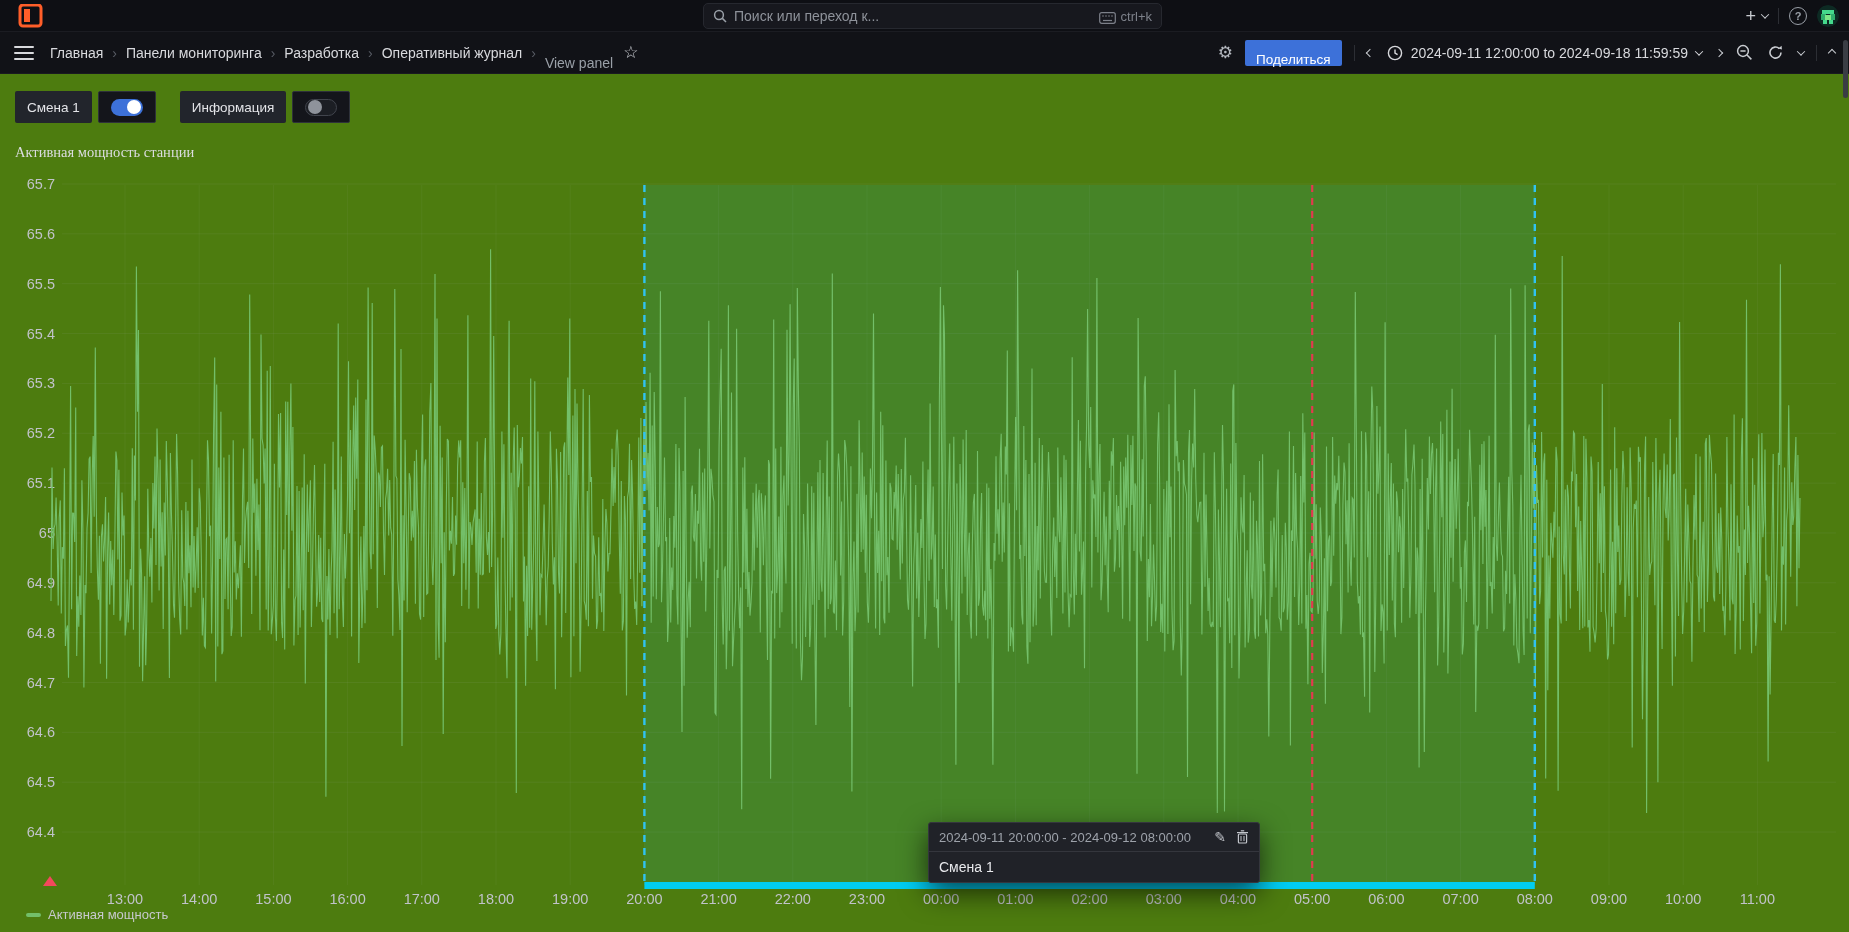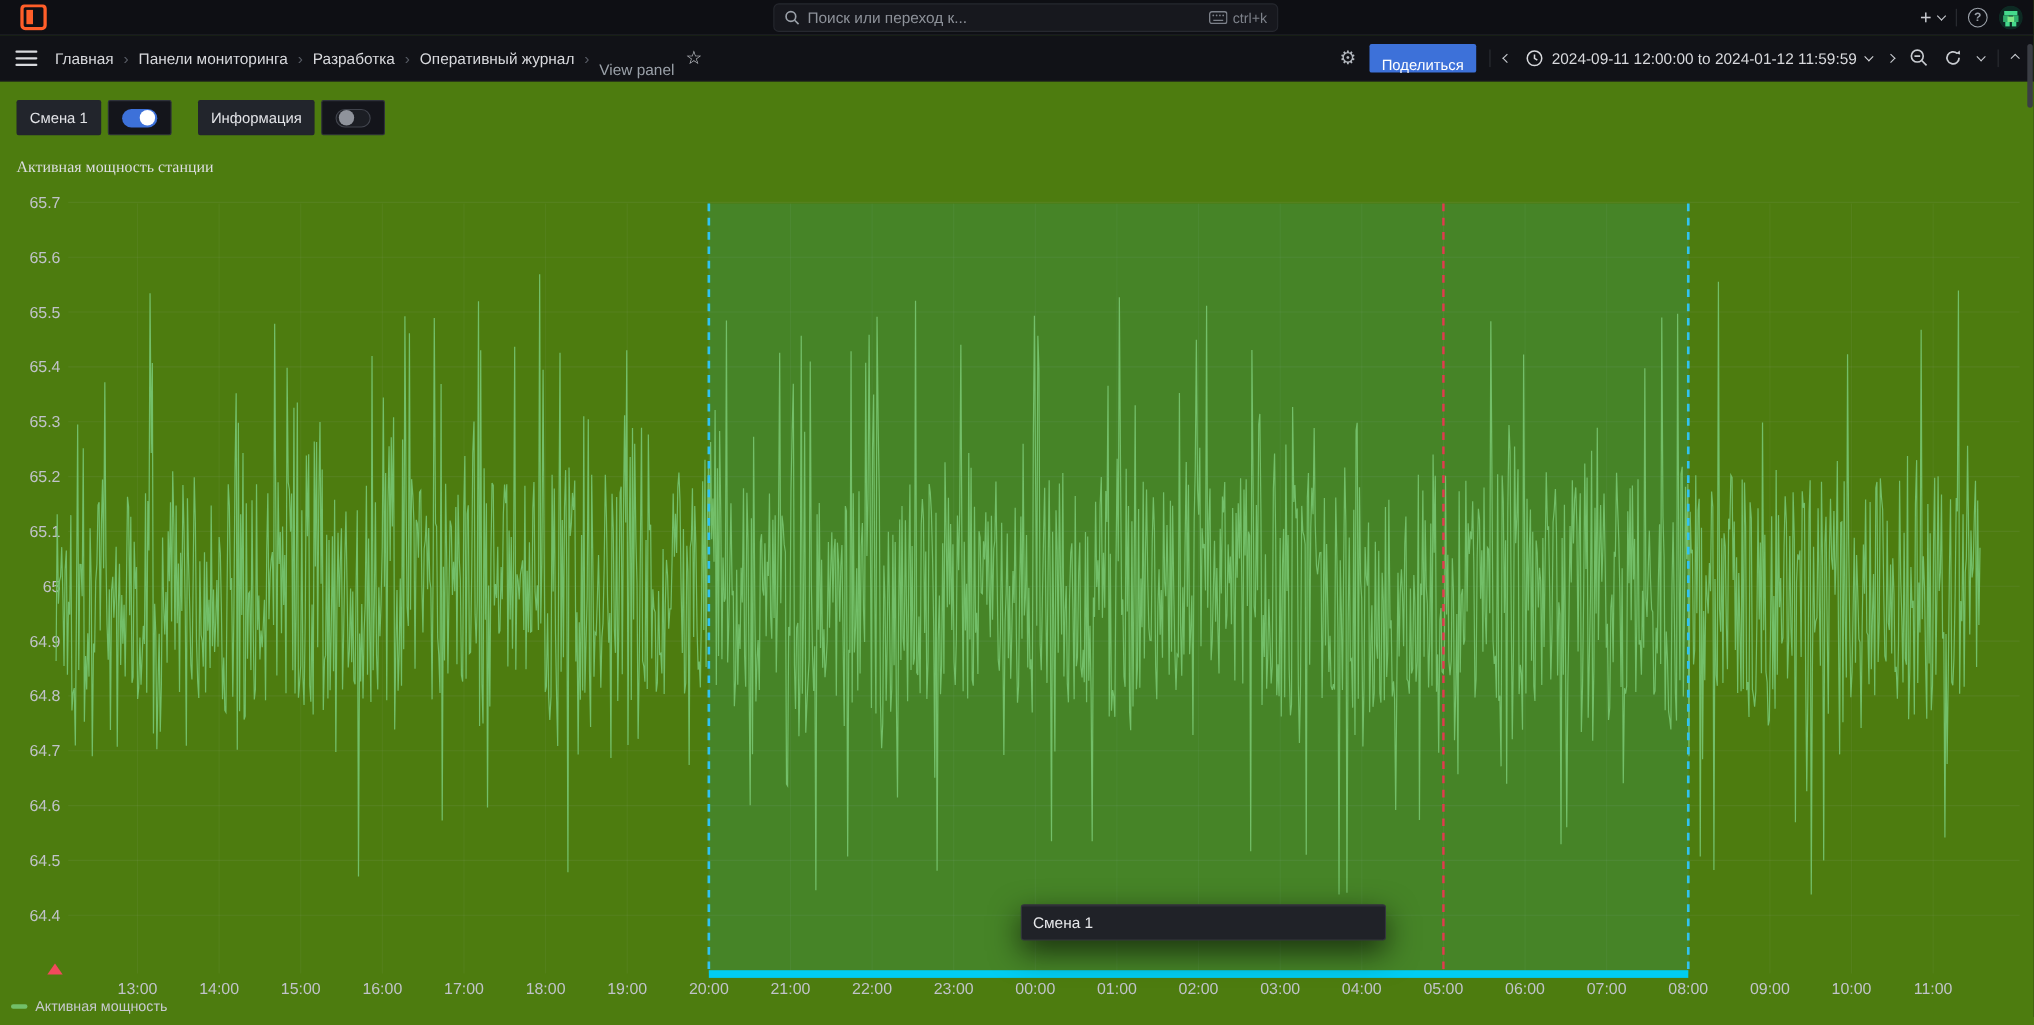--- a/index.html
+++ b/index.html
@@ -9,21 +9,21 @@
 
   
   .topbar { position:relative; z-index:3; height:32px; background:#0e0f14; border-bottom:1px solid #1b1c22;
             display:flex; align-items:center; padding:0 12px; }
   .logo { width:26px; height:24px; margin-left:6px; }
   .searchbox { position:absolute; left:703px; top:3px; width:459px; height:26px; background:#17181e;
                border:1px solid #26282f; border-radius:5px; display:flex; align-items:center; padding:0 9px; gap:7px; }
   .searchbox input { flex:1; background:transparent; border:none; outline:none; color:#c7c9ce;
                      font-size:14px; font-family:inherit; }
   .searchbox input::placeholder { color:#8e929a; }
-  .kbd-hint { display:flex; align-items:center; gap:5px; color:#7d818a; font-size:13px; }
+  .kbd-hint { display:flex; align-items:flex-end; gap:5px; color:#7d818a; font-size:13px; }
   .top-right { position:absolute; right:10px; top:0; height:32px; display:flex; align-items:center; gap:10px; }
   .plus-btn { display:flex; align-items:center; gap:6px; color:#c9ccd1; font-size:18px; cursor:pointer; }
   .vdiv { width:1px; height:16px; background:#2c2e34; }
   .help-circle { width:18px; height:18px; border:1.4px solid #9aa0a8; border-radius:50%; color:#9aa0a8;
                  font-size:11px; display:flex; align-items:center; justify-content:center; font-weight:700; }
   .avatar { width:22px; height:22px; border-radius:50%; overflow:hidden; }
 
   .chev { display:inline-block; width:6px; height:6px; border-right:1.6px solid currentColor; border-bottom:1.6px solid currentColor; }
   .chev.down  { transform:rotate(45deg) translate(-1px,-1px); }
   .chev.up    { transform:rotate(-135deg); }
@@ -60,21 +60,21 @@
   .pill.off { background:#1c1e24; border:1px solid #41444d; }
   .pill .knob { position:absolute; top:1.5px; width:14px; height:14px; border-radius:50%; }
   .pill.on  .knob { right:2px; background:#fff; }
   .pill.off .knob { left:2px; top:0.5px; background:#8f939b; }
 
   
   .panel-title { position:absolute; z-index:2; left:15px; top:144px; font-size:14.5px; color:#dcdde1;font-family:Liberation Serif, serif; }
   #chart-svg { position:absolute; inset:0; z-index:1; }
   svg text { font-family:"Liberation Sans", sans-serif; }
 
-  .legend { position:absolute; z-index:2; left:10px; top:907px; display:flex; align-items:center; gap:7px;
+  .legend { position:absolute; z-index:2; left:26px; top:907px; display:flex; align-items:center; gap:7px;
             font-size:13px; color:#c7c9ce; cursor:pointer; }
   .legend .swatch { width:15px; height:4px; border-radius:2px; }
 
   
   .anno-tip { position:absolute; z-index:4; left:928px; top:822px; width:332px; background:#202228;
               border:1px solid #34363d; border-radius:3px; box-shadow:0 10px 28px rgba(0,0,0,.65);
               font-size:13px; }
   .anno-tip .hdr { display:flex; align-items:center; gap:10px; padding:6px 10px; color:#9da2aa; }
   .anno-tip .hdr .trange { flex:1; white-space:nowrap; }
   .anno-tip .hdr .ic { color:#c2c5cb; cursor:pointer; display:flex; }
@@ -160,21 +160,21 @@
       <span class="vdiv"></span>
       <div class="timectl">
         <span class="iconbtn">
             <i class="chev left"></i>
           </span>
         <span class="timerange">
           <svg width="16" height="16" viewBox="0 0 16 16">
             <circle cx="8" cy="8" r="6.6" fill="none" stroke="#d8d9dd" stroke-width="1.4"></circle>
             <polyline points="8,4.5 8,8 10.6,9.6" fill="none" stroke="#d8d9dd" stroke-width="1.4"></polyline>
           </svg>
-          <span>2024-09-11 12:00:00 to 2024-01-12 11:59:59</span>
+          <span>2024-09-11 12:00:00 to 2024-09-18 11:59:59</span>
           <i class="chev down"></i>
         </span>
         <span class="iconbtn">
             <i class="chev right"></i>
           </span>
         <span class="iconbtn">
           <svg width="17" height="17" viewBox="0 0 17 17">
             <circle cx="7" cy="7" r="5.4" fill="none" stroke="#c9ccd1" stroke-width="1.5"></circle>
             <line x1="4.4" y1="7" x2="9.6" y2="7" stroke="#c9ccd1" stroke-width="1.5"></line>
             <line x1="11" y1="11" x2="15.4" y2="15.4" stroke="#c9ccd1" stroke-width="1.5"></line>
@@ -301,17 +301,30 @@
       <line x1="1312.2" y1="185" x2="1312.2" y2="885" stroke="#e23a4e" stroke-width="2.2" stroke-dasharray="7 6"></line>
       <polygon points="43,886 57,886 50,876" fill="#f2495c"></polygon>
     </svg>
 
   <div class="legend">
     <span class="swatch" id="legend-swatch" style="background: rgb(115, 191, 105);"></span>
     <span>Активная мощность</span>
   </div>
 
   <div class="anno-tip">
+    <div class="hdr">
+      <span class="trange">2024-09-11 20:00:00 - 2024-09-12 08:00:00</span>
+      <span class="ic" style="font-size:14px;">✎</span>
+      <span class="ic">
+        <svg width="13" height="14" viewBox="0 0 13 14">
+          <rect x="2.4" y="4" width="8.2" height="9" rx="1" fill="none" stroke="#c2c5cb" stroke-width="1.2"></rect>
+          <line x1="1" y1="2.6" x2="12" y2="2.6" stroke="#c2c5cb" stroke-width="1.2"></line>
+          <line x1="4.8" y1="0.8" x2="8.2" y2="0.8" stroke="#c2c5cb" stroke-width="1.2"></line>
+          <line x1="5" y1="6" x2="5" y2="11" stroke="#c2c5cb" stroke-width="1"></line>
+          <line x1="8" y1="6" x2="8" y2="11" stroke="#c2c5cb" stroke-width="1"></line>
+        </svg>
+      </span>
+    </div>
     <div class="body">Смена 1</div>
   </div>
 
   <div class="scroll-thumb"></div>
 </div>
 
 </body></html>

